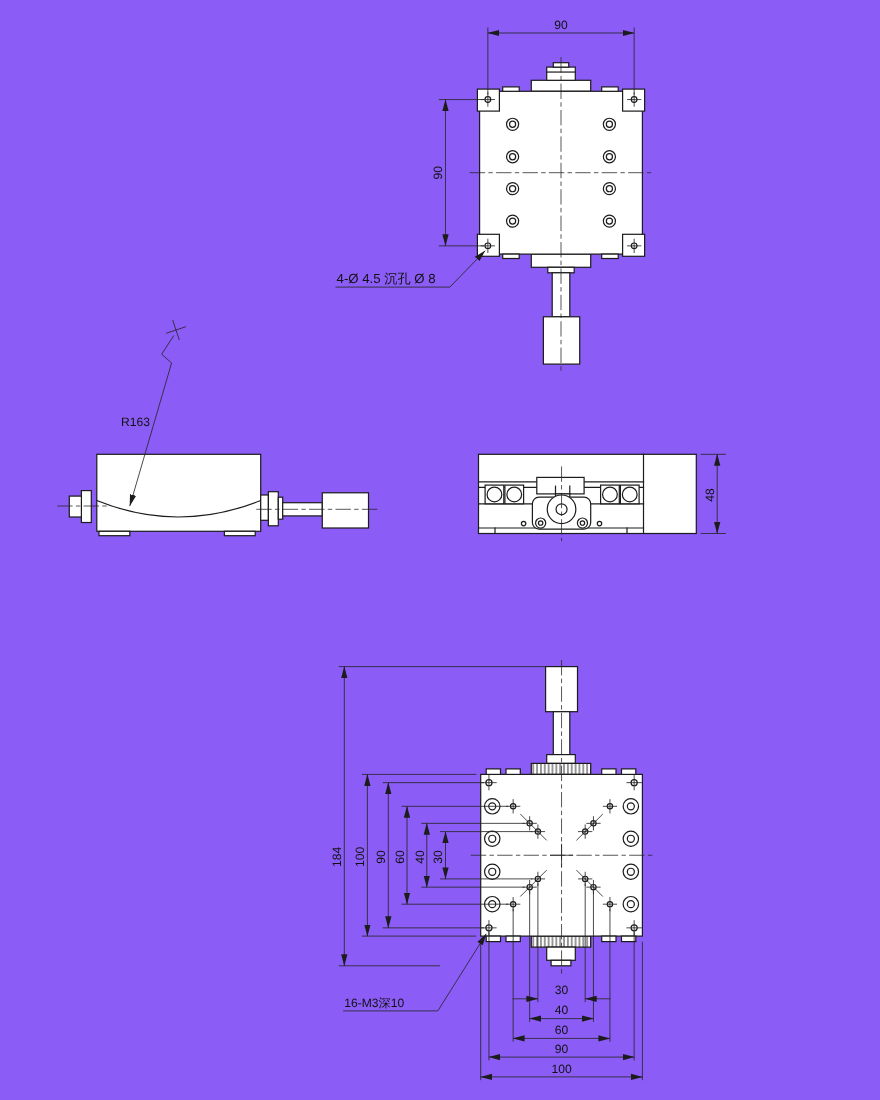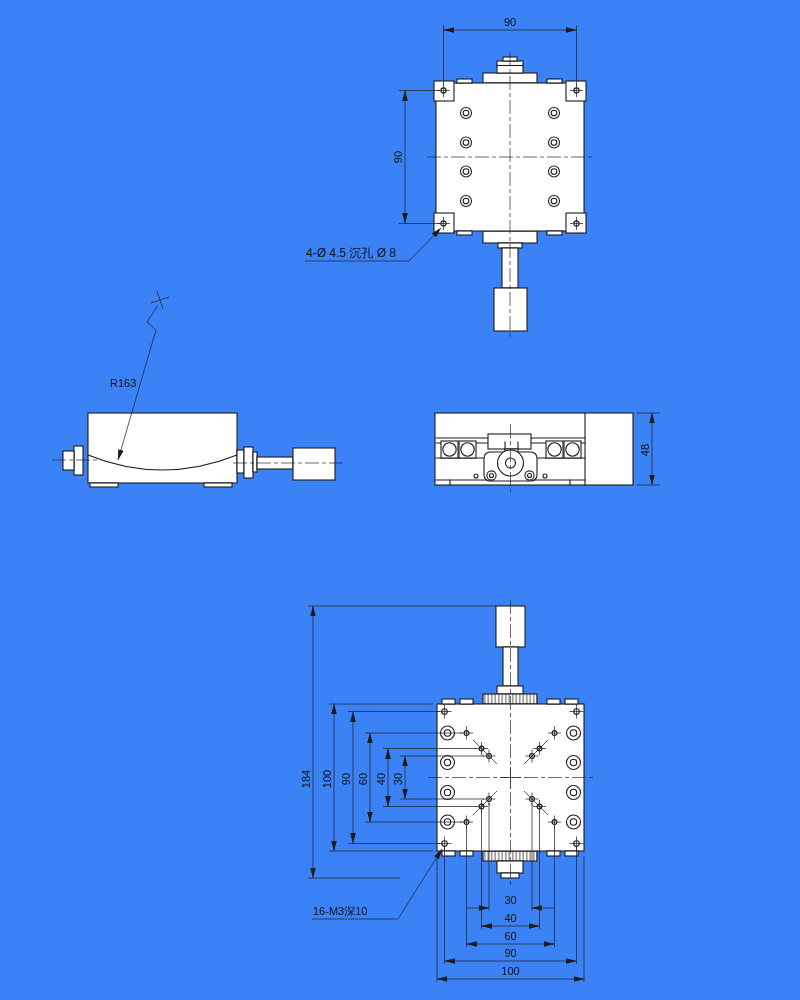--- a/index.html
+++ b/index.html
@@ -1,16 +1,16 @@
 <!DOCTYPE html>
 <html><head>
 <meta charset="utf-8">
 <style>
   html,body { margin:0; padding:0; background:#fff; }
-  .canvas { position:relative; width:800px; height:1000px; background:#3b82f6; overflow:hidden; }
+  .canvas { position:relative; width:800px; height:1000px; background:#8b5cf6; overflow:hidden; }
   svg { position:absolute; left:0; top:0; }
   .s   { fill:none; stroke:#1c1c1c; stroke-width:1.1; stroke-linecap:square; }
   .sf  { fill:#ffffff; stroke:#1c1c1c; stroke-width:1.1; }
   .thin{ fill:none; stroke:#262626; stroke-width:0.75; }
   .cl  { fill:none; stroke:#262626; stroke-width:0.7; stroke-dasharray:14 3 4 3; }
   .dimt{ font:11px "Liberation Sans", sans-serif; fill:#111; }
   .note{ font:12px "Liberation Sans", sans-serif; fill:#111; }
   .note2{ font:11px "Liberation Sans", sans-serif; fill:#111; }
 </style>
 </head>

